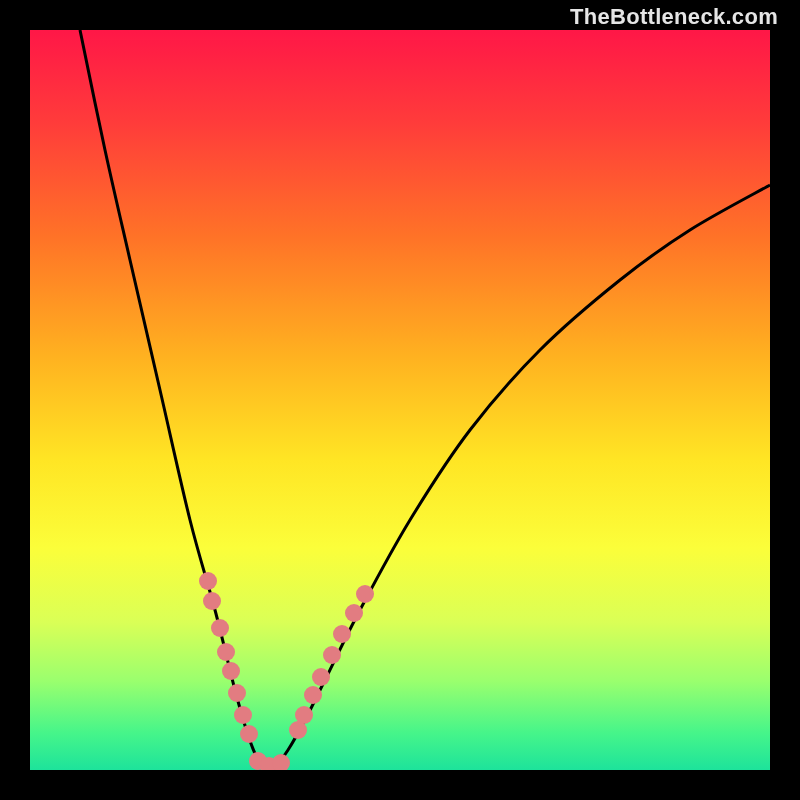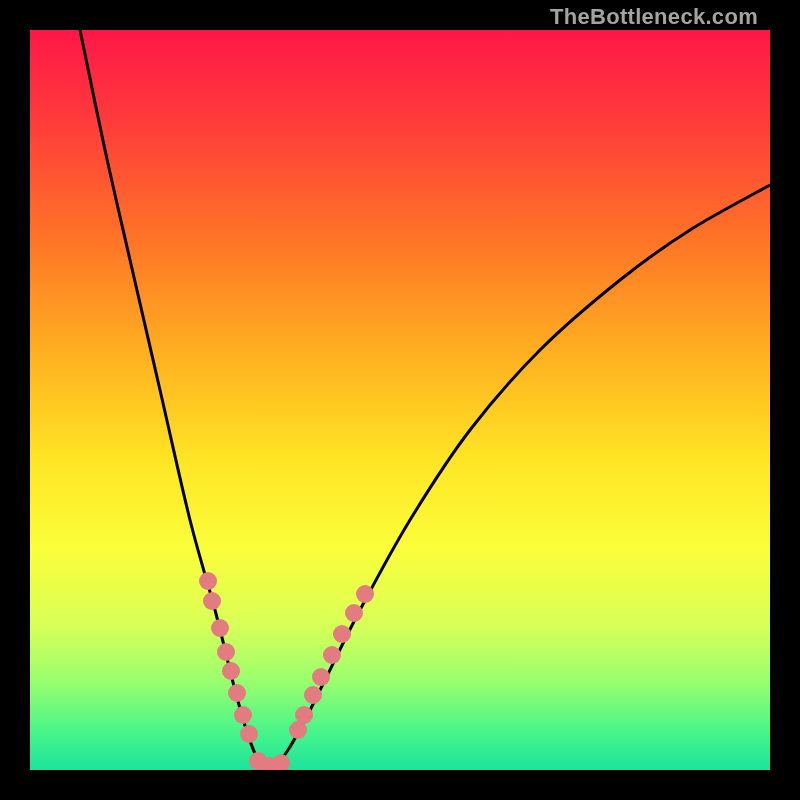--- a/index.html
+++ b/index.html
@@ -1,18 +1,18 @@
 <!DOCTYPE html>
 <html><head>
 <meta charset="utf-8">
 <style>
   html,body{margin:0;padding:0;}
   body{width:800px;height:800px;background:#000;position:relative;font-family:Arial,Helvetica,sans-serif;}
   .frame{position:absolute;left:30px;top:30px;width:740px;height:740px;}
-  .watermark{position:absolute;top:4px;right:42px;color:#a3a3a3;font-size:22px;font-weight:600;letter-spacing:.3px;}
+  .watermark{position:absolute;top:4px;right:22px;color:#e5e5e5;font-size:22px;font-weight:600;letter-spacing:.3px;}
   svg{display:block;}
 </style>
 </head>
 <body>
 
 <div class="watermark">TheBottleneck.com</div>
 
 <div class="frame">
   <svg id="chart-svg" width="740" height="740" viewBox="0 0 740 740">
     <defs>

